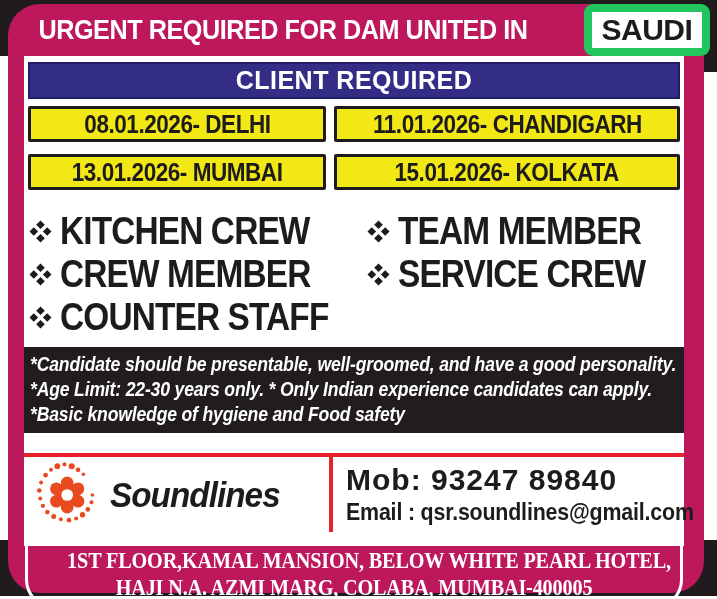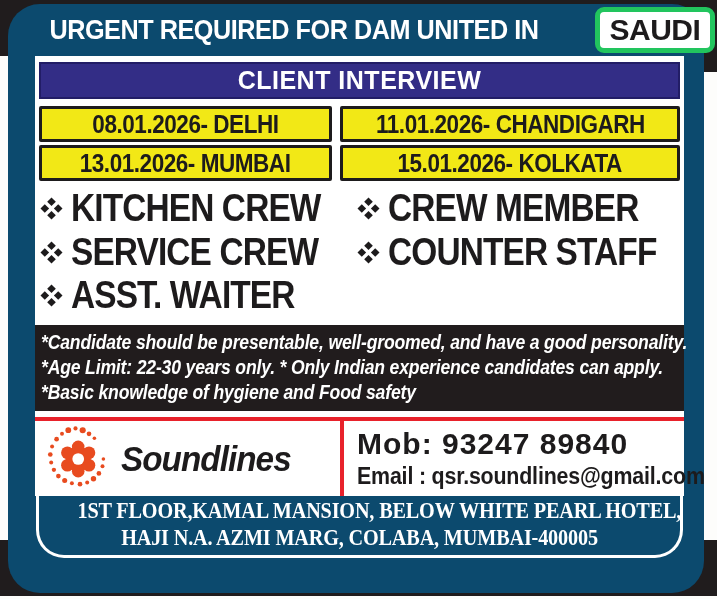--- a/index.html
+++ b/index.html
@@ -10,56 +10,56 @@
   
   .mat-top{position:absolute;left:0;top:0;width:717px;height:6px;background:#201c1d;}
   .mat-bottom{position:absolute;left:0;bottom:3px;width:717px;height:8px;background:#201c1d;}
   .corner{position:absolute;width:56px;height:56px;background:#201c1d;}
   .corner.tl{left:0;top:0;}
   .corner.tr{right:0;top:0;height:72px;}
   .corner.bl{left:0;bottom:3px;}
   .corner.br{right:0;bottom:3px;}
 
   .poster{position:absolute;left:8px;top:4px;right:13px;bottom:6px;
-    background:#0c4a6e;border-radius:32px;padding:0 20px 0 27px;
+    background:#be185d;border-radius:32px;padding:0 20px 0 16px;
     display:flex;flex-direction:column;}
 
   
   .header{height:52px;display:flex;align-items:center;flex:none;}
   .header-title{flex:1;color:#ffffff;font-weight:800;font-size:28px;letter-spacing:-.5px;
     transform:scaleX(.9);transform-origin:left center;white-space:nowrap;padding-left:16px;}
-  .saudi-box{background:#ffffff;border:5px solid #22c55e;border-radius:9px;
+  .saudi-box{background:#ffffff;border:8px solid #22c55e;border-radius:9px;
     color:#1d1b1c;font-weight:800;font-size:30px;letter-spacing:-.5px;
     padding:1px 10px 2px;line-height:1.1;margin-right:-6px;}
 
   
   .white-area{flex:1;background:#ffffff;display:flex;flex-direction:column;padding:6px 3px 0;}
 
   .client-banner{height:37px;margin:0 1px 7px;background:#332d86;border:2px solid #221d66;
     color:#ffffff;font-weight:800;font-size:25px;display:flex;align-items:center;justify-content:center;
     letter-spacing:.5px;flex:none;}
 
-  .dates-grid{display:grid;grid-template-columns:300fr 348fr;gap:3px 8px;margin:0 1px 6px;flex:none;}
+  .dates-grid{display:grid;grid-template-columns:300fr 348fr;gap:12px 8px;margin:0 1px 20px;flex:none;}
   .date-box{height:36px;background:#f2e816;border:3px solid #1d1b1c;border-radius:2px;
     display:flex;align-items:center;justify-content:center;overflow:hidden;}
   .date-box span{color:#1d1b1c;font-weight:800;font-size:25px;letter-spacing:-.5px;
     white-space:nowrap;transform:scaleX(.9);transform-origin:center;}
 
   .positions-grid{flex:1;display:grid;grid-template-columns:47.5fr 52.5fr;
     align-content:space-evenly;padding:0 0 2px;}
   .position-item{display:flex;align-items:center;}
   .position-item .bullet{width:23px;height:23px;margin:0 8px 0 2px;flex:none;}
   .position-label{color:#1d1b1c;font-weight:800;font-size:38px;letter-spacing:-1px;
     white-space:nowrap;transform:scaleX(.88);transform-origin:left center;}
 
   .notes{flex:none;margin:6px -3px;background:#211c1d;padding:5px 6px 6px 6px;font-style:italic;}
   .note-line{color:#ffffff;font-weight:700;font-size:20px;line-height:25px;
     white-space:nowrap;transform:scaleX(.88);transform-origin:left center;letter-spacing:-.2px;}
 
-  .contact{flex:none;height:79px;margin:0 -3px;border-top:4px solid #e8222b;
+  .contact{flex:none;height:79px;margin:14px -3px;border-top:4px solid #e8222b;
     background:#ffffff;display:flex;align-items:stretch;}
   .brand{width:305px;display:flex;align-items:center;padding-left:8px;flex:none;}
   .logo-icon{width:74px;height:72px;flex:none;}
   .brand-name{color:#1d1b1c;font-weight:800;font-style:italic;font-size:35px;
     letter-spacing:-1px;margin-left:4px;transform:scaleX(.95);transform-origin:left center;}
   .contact-divider{width:4px;background:#e8222b;flex:none;}
   .contact-info{flex:1;display:flex;flex-direction:column;justify-content:center;padding-left:13px;}
   .mobile-line{color:#1d1b1c;font-weight:800;font-size:30px;letter-spacing:1px;white-space:nowrap;}
   .email-line{color:#1d1b1c;font-weight:800;font-size:23px;margin-top:2px;white-space:nowrap;
     transform:scaleX(.93);transform-origin:left center;letter-spacing:-.2px;}
@@ -88,21 +88,21 @@
 
   <div class="poster">
 
     <div class="header">
       <div class="header-title">URGENT REQUIRED FOR DAM UNITED IN</div>
       <div class="saudi-box">SAUDI</div>
     </div>
 
     <div class="white-area">
 
-      <div class="client-banner">CLIENT INTERVIEW</div>
+      <div class="client-banner">CLIENT REQUIRED</div>
 
       <div class="dates-grid">
         <div class="date-box">
             <span>08.01.2026- DELHI</span>
           </div>
         <div class="date-box">
             <span>11.01.2026- CHANDIGARH</span>
           </div>
         <div class="date-box">
             <span>13.01.2026- MUMBAI</span>
@@ -126,20 +126,31 @@
         </div>
         <div class="position-item">
           <svg class="bullet" viewBox="0 0 24 24">
               <g fill="#1d1b1c">
                 <path d="M12 .5 16.5 5 12 9.5 7.5 5Z"></path>
                 <path d="M5 7.5 9.5 12 5 16.5 .5 12Z"></path>
                 <path d="M19 7.5 23.5 12 19 16.5 14.5 12Z"></path>
                 <path d="M12 14.5 16.5 19 12 23.5 7.5 19Z"></path>
               </g>
             </svg>
+          <span class="position-label">TEAM MEMBER</span>
+        </div>
+        <div class="position-item">
+          <svg class="bullet" viewBox="0 0 24 24">
+              <g fill="#1d1b1c">
+                <path d="M12 .5 16.5 5 12 9.5 7.5 5Z"></path>
+                <path d="M5 7.5 9.5 12 5 16.5 .5 12Z"></path>
+                <path d="M19 7.5 23.5 12 19 16.5 14.5 12Z"></path>
+                <path d="M12 14.5 16.5 19 12 23.5 7.5 19Z"></path>
+              </g>
+            </svg>
           <span class="position-label">CREW MEMBER</span>
         </div>
         <div class="position-item">
           <svg class="bullet" viewBox="0 0 24 24">
               <g fill="#1d1b1c">
                 <path d="M12 .5 16.5 5 12 9.5 7.5 5Z"></path>
                 <path d="M5 7.5 9.5 12 5 16.5 .5 12Z"></path>
                 <path d="M19 7.5 23.5 12 19 16.5 14.5 12Z"></path>
                 <path d="M12 14.5 16.5 19 12 23.5 7.5 19Z"></path>
               </g>
@@ -149,31 +160,20 @@
         <div class="position-item">
           <svg class="bullet" viewBox="0 0 24 24">
               <g fill="#1d1b1c">
                 <path d="M12 .5 16.5 5 12 9.5 7.5 5Z"></path>
                 <path d="M5 7.5 9.5 12 5 16.5 .5 12Z"></path>
                 <path d="M19 7.5 23.5 12 19 16.5 14.5 12Z"></path>
                 <path d="M12 14.5 16.5 19 12 23.5 7.5 19Z"></path>
               </g>
             </svg>
           <span class="position-label">COUNTER STAFF</span>
-        </div>
-        <div class="position-item">
-          <svg class="bullet" viewBox="0 0 24 24">
-              <g fill="#1d1b1c">
-                <path d="M12 .5 16.5 5 12 9.5 7.5 5Z"></path>
-                <path d="M5 7.5 9.5 12 5 16.5 .5 12Z"></path>
-                <path d="M19 7.5 23.5 12 19 16.5 14.5 12Z"></path>
-                <path d="M12 14.5 16.5 19 12 23.5 7.5 19Z"></path>
-              </g>
-            </svg>
-          <span class="position-label">ASST. WAITER</span>
         </div>
       </div>
 
       <div class="notes">
         <div class="note-line">*Candidate should be presentable, well-groomed, and have a good personality.</div>
         <div class="note-line">*Age Limit: 22-30 years only. * Only Indian experience candidates can apply.</div>
         <div class="note-line">*Basic knowledge of hygiene and Food safety</div>
       </div>
 
       <div class="contact">

